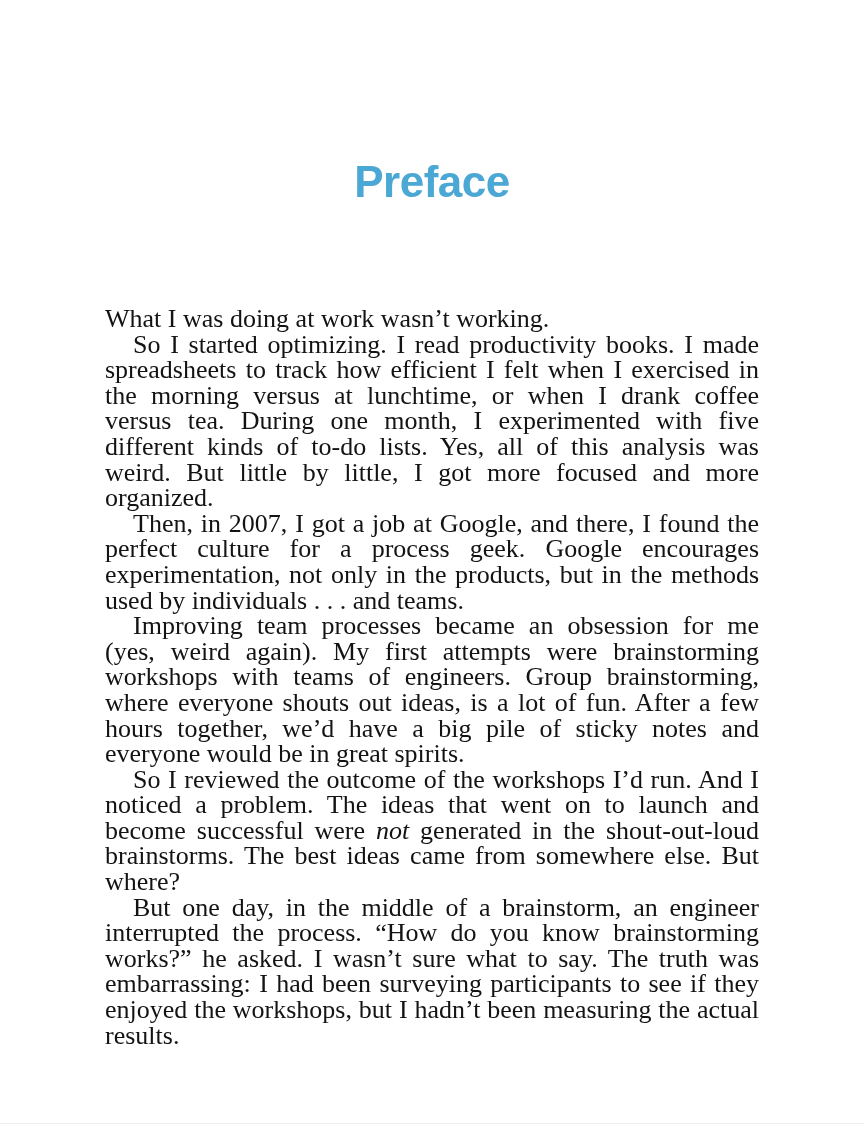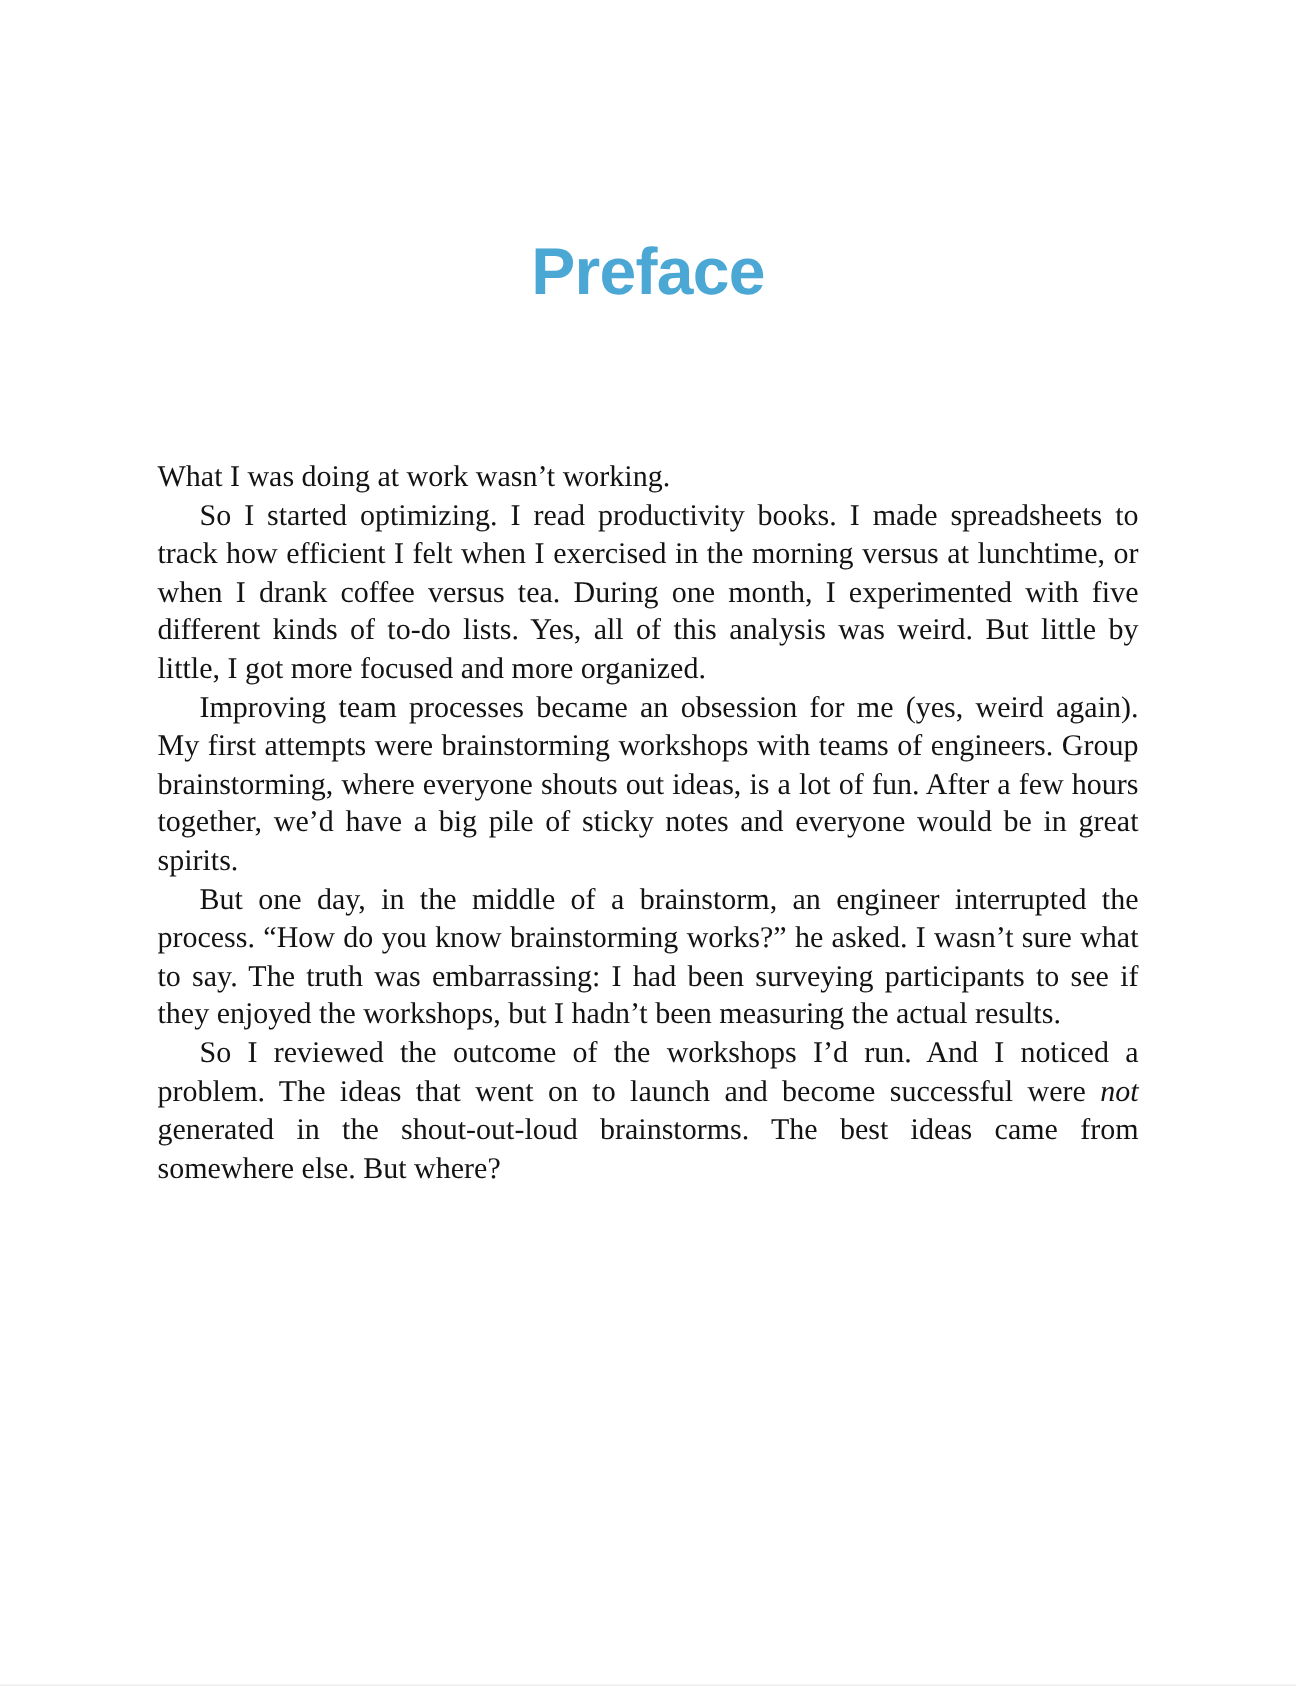--- a/index.html
+++ b/index.html
@@ -23,21 +23,21 @@
     font-size: 44px;
     line-height: 48px;
     letter-spacing: -0.5px;
     text-align: center;
     color: #4BA7D4;
   }
   .body-text {
     width: 654px;
     margin: 100px auto 0 auto;
     font-family: "Liberation Serif", "DejaVu Serif", serif;
-    font-size: 20px;
+    font-size: 26px;
     line-height: 25.6px;
     color: #131313;
     text-align: justify;
   }
   .body-text p {
     margin: 0;
     padding: 0;
     text-indent: 28px;
   }
   .body-text p.no-indent {
@@ -54,21 +54,22 @@
 
   <h1 class="page-title">Preface</h1>
 
   <div class="body-text">
 
     <p class="no-indent">What I was doing at work wasn’t working.</p>
 
 
     <p>So I started optimizing. I read productivity books. I made spreadsheets to track how efficient I felt when I exercised in the morning versus at lunchtime, or when I drank coffee versus tea. During one month, I experimented with five different kinds of to-do lists. Yes, all of this analysis was weird. But little by little, I got more focused and more organized.</p>
 
+    <p>Then, in 2007, I got a job at Google, and there, I found the perfect culture for a process geek. Google encourages experimentation, not only in the products, but in the methods used by individuals . . . and teams.</p>
 
     <p>Improving team processes became an obsession for me (yes, weird again). My first attempts were brainstorming workshops with teams of engineers. Group brainstorming, where everyone shouts out ideas, is a lot of fun. After a few hours together, we’d have a big pile of sticky notes and everyone would be in great spirits.</p>
 
+    <p><span>So I reviewed the outcome of the workshops I’d run. And I noticed a problem. The ideas that went on to launch and become successful were </span><span class="em">not</span><span> generated in the shout-out-loud brainstorms. The best ideas came from somewhere else. But where?</span></p>
+
     <p>But one day, in the middle of a brainstorm, an engineer interrupted the process. “How do you know brainstorming works?” he asked. I wasn’t sure what to say. The truth was embarrassing: I had been surveying participants to see if they enjoyed the workshops, but I hadn’t been measuring the actual results.</p>
-
-    <p><span>So I reviewed the outcome of the workshops I’d run. And I noticed a problem. The ideas that went on to launch and become successful were </span><span class="em">not</span><span> generated in the shout-out-loud brainstorms. The best ideas came from somewhere else. But where?</span></p>
 
   </div>
 </div>
 
 </body></html>

